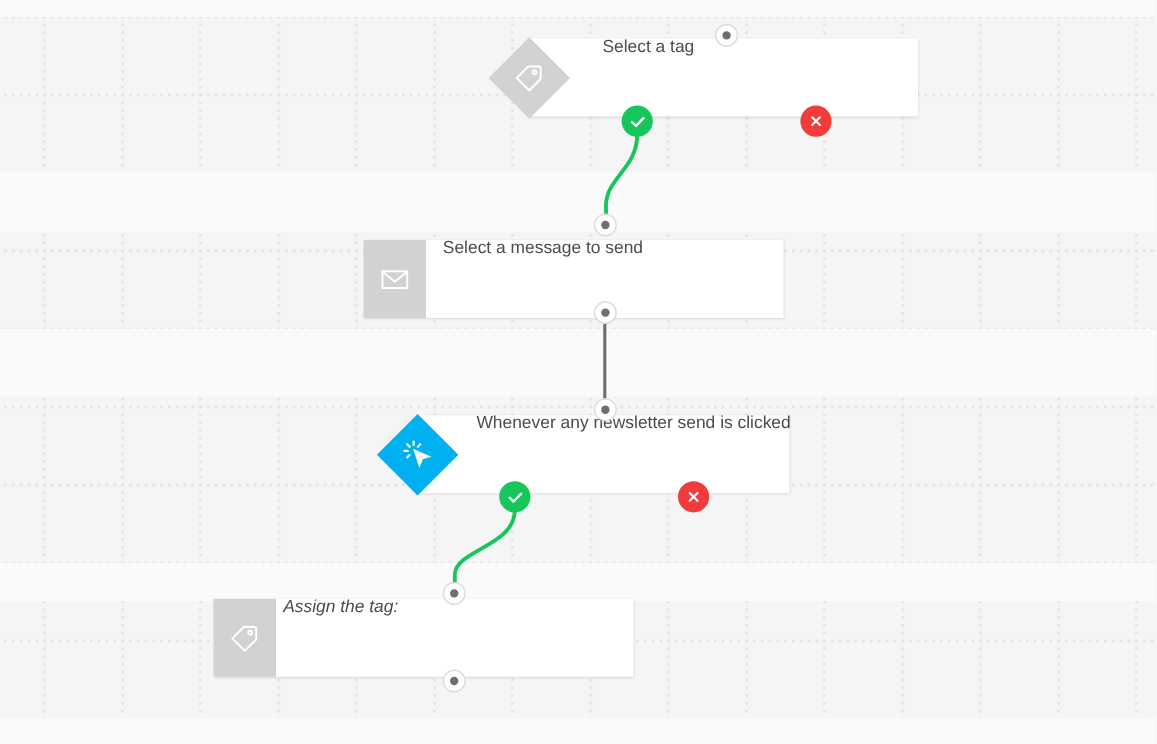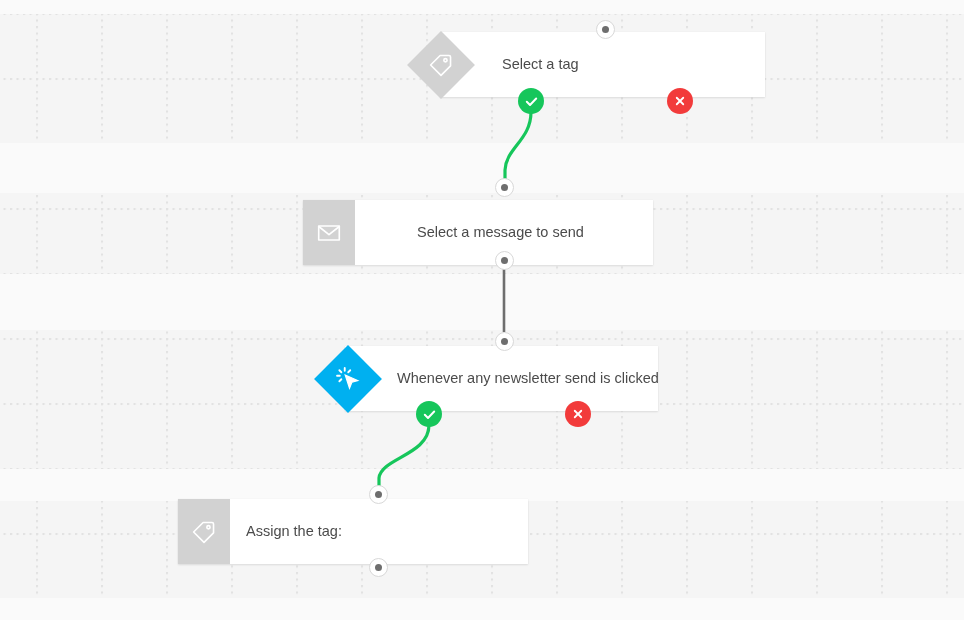--- a/index.html
+++ b/index.html
@@ -48,21 +48,21 @@
     pointer-events: none;
   }
 
   
   .node {
     position: absolute;
     height: 65px;
     background: #ffffff;
     box-shadow: 0 1px 2px rgba(0,0,0,0.10), 0 0 1px rgba(0,0,0,0.06);
     display: flex;
-    align-items: center;
+    align-items: flex-start;
   }
   .node-label {
     font-size: 14.5px;
     color: #4b4b4b;
     white-space: nowrap;
     line-height: 1;
   }
 
   
   .icon-tile {
@@ -153,21 +153,21 @@
   </div>
   <div class="icon-diamond gray" style="left:417px; top:41px;">
     <span class="glyph">
       <svg width="26" height="26" viewBox="0 0 24 24" fill="none" stroke="#ffffff" stroke-width="1.5" stroke-linecap="round" stroke-linejoin="round">
         <path d="M11.2 3.2 H19.4 a1.4 1.4 0 0 1 1.4 1.4 V12.8 L12 21.6 L2.4 12 Z"></path>
         <circle cx="16.1" cy="7.6" r="1.5"></circle>
       </svg>
     </span>
   </div>
 
-  <div class="node" style="left:303px; top:200px; width:350px;gap:48px;">
+  <div class="node" style="left:303px; top:200px; width:350px;">
     <div class="icon-tile">
       <span style="line-height:0;">
         <svg width="26" height="26" viewBox="0 0 24 24" fill="none" stroke="#ffffff" stroke-width="1.5" stroke-linecap="round" stroke-linejoin="round">
           <rect x="2.5" y="5.5" width="19" height="13"></rect>
           <path d="M2.5 6 L12 13.6 L21.5 6"></path>
         </svg>
       </span>
     </div>
     <span class="node-label" style="margin-left:14px;">Select a message to send</span>
   </div>
@@ -190,21 +190,21 @@
 
   <div class="node" style="left:178px; top:499px; width:350px;">
     <div class="icon-tile">
       <span style="line-height:0;">
         <svg width="26" height="26" viewBox="0 0 24 24" fill="none" stroke="#ffffff" stroke-width="1.5" stroke-linecap="round" stroke-linejoin="round">
           <path d="M11.2 3.2 H19.4 a1.4 1.4 0 0 1 1.4 1.4 V12.8 L12 21.6 L2.4 12 Z"></path>
           <circle cx="16.1" cy="7.6" r="1.5"></circle>
         </svg>
       </span>
     </div>
-    <span class="node-label" style="margin-left:16px;">Assign the tag:</span>
+    <span class="node-label" style="margin-left:6px;font-style:italic;">Assign the tag:</span>
   </div>
 
   <div class="port" style="left:596px; top:20px;"></div>
   <div class="port" style="left:495px; top:178px;"></div>
   <div class="port" style="left:495px; top:251px;"></div>
   <div class="port" style="left:495px; top:332px;"></div>
   <div class="port" style="left:369px; top:485px;"></div>
   <div class="port" style="left:369px; top:558px;"></div>
 
   <div class="badge ok" style="left:518px; top:88px;">

